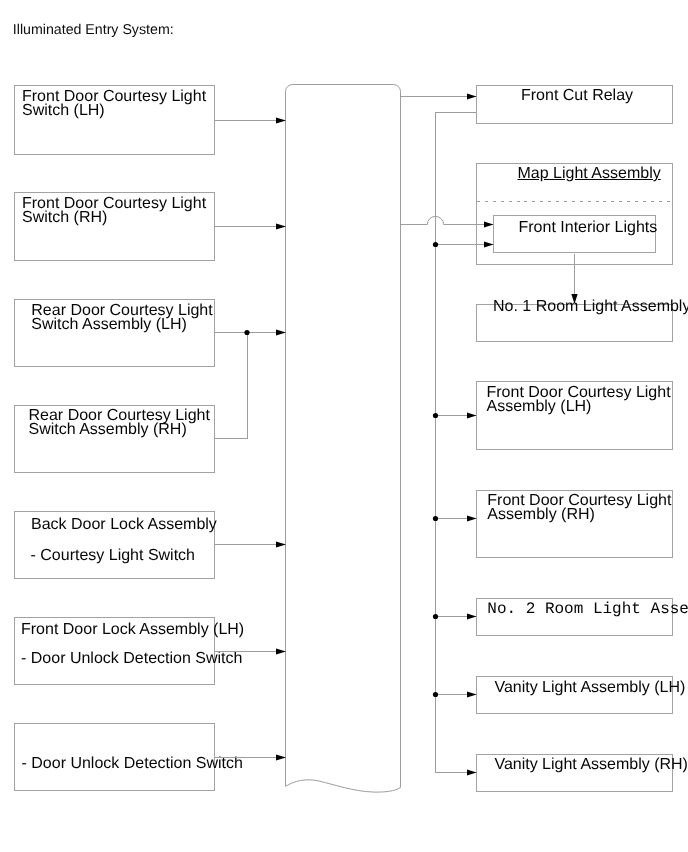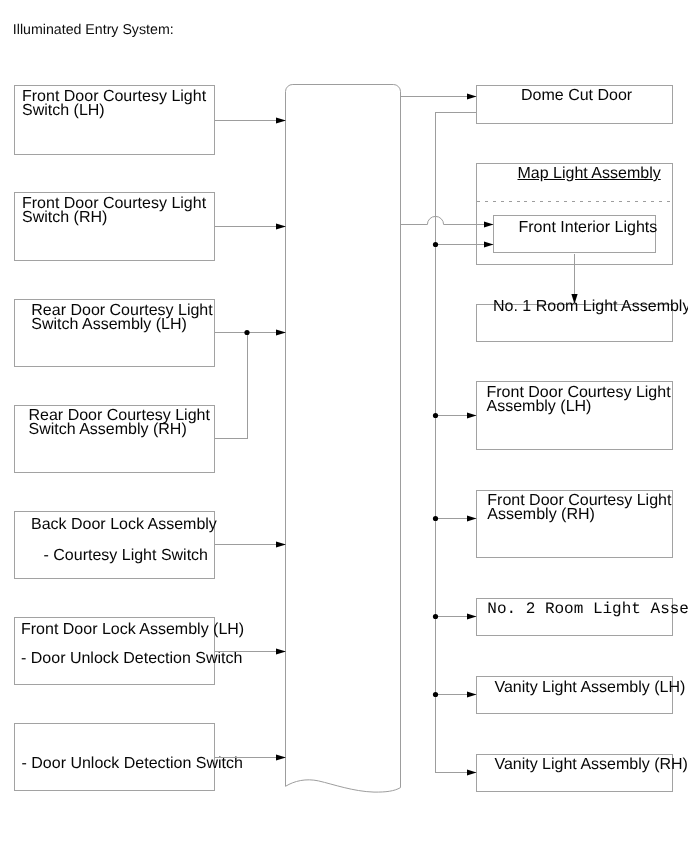--- a/index.html
+++ b/index.html
@@ -27,32 +27,32 @@
   <div class="bx" style="left:14px;top:298.5px;width:201px;height:68.5px;"></div>
   <div class="tx" style="left:31.3px;top:304px;">Rear Door Courtesy Light
 Switch Assembly (LH)</div>
 
   <div class="bx" style="left:14px;top:404.5px;width:201px;height:68.5px;"></div>
   <div class="tx" style="left:28.5px;top:409px;">Rear Door Courtesy Light
 Switch Assembly (RH)</div>
 
   <div class="bx" style="left:14px;top:510.5px;width:201px;height:68.5px;"></div>
   <div class="tx" style="left:31px;top:518px;text-align:right;">Back Door Lock Assembly</div>
-  <div class="tx" style="left:30.5px;top:549px;margin-left:13px;">- Courtesy Light Switch</div>
+  <div class="tx" style="left:30.5px;top:549px;">- Courtesy Light Switch</div>
 
   <div class="bx" style="left:14px;top:616.5px;width:201px;height:68.5px;"></div>
   <div class="tx" style="left:21px;top:623px;">Front Door Lock Assembly (LH)</div>
   <div class="tx" style="left:21px;top:652px;">- Door Unlock Detection Switch</div>
 
   <div class="bx" style="left:14px;top:722.5px;width:201px;height:68.5px;"></div>
   <div class="tx" style="left:21.5px;top:757px;">- Door Unlock Detection Switch</div>
 
 
   <div class="bx" style="left:476px;top:85.3px;width:196.8px;height:38.5px;"></div>
-  <div class="tx" style="left:521px;top:89px;">Dome Cut Door</div>
+  <div class="tx" style="left:521px;top:89px;">Front Cut Relay</div>
 
   <div class="bx" style="left:476px;top:163px;width:196.8px;height:101.5px;"></div>
   <div class="tx" style="left:517.5px;top:167px;text-decoration:underline;">Map Light Assembly</div>
 
   <div class="bx" style="left:493.4px;top:214.8px;width:162.4px;height:38.6px;"></div>
   <div class="tx" style="left:518.5px;top:221px;">Front Interior Lights</div>
 
   <div class="bx" style="left:476px;top:303.6px;width:196.8px;height:38.4px;"></div>
   <div class="tx" style="left:493px;top:300px;">No. 1 Room Light Assembly</div>
 

